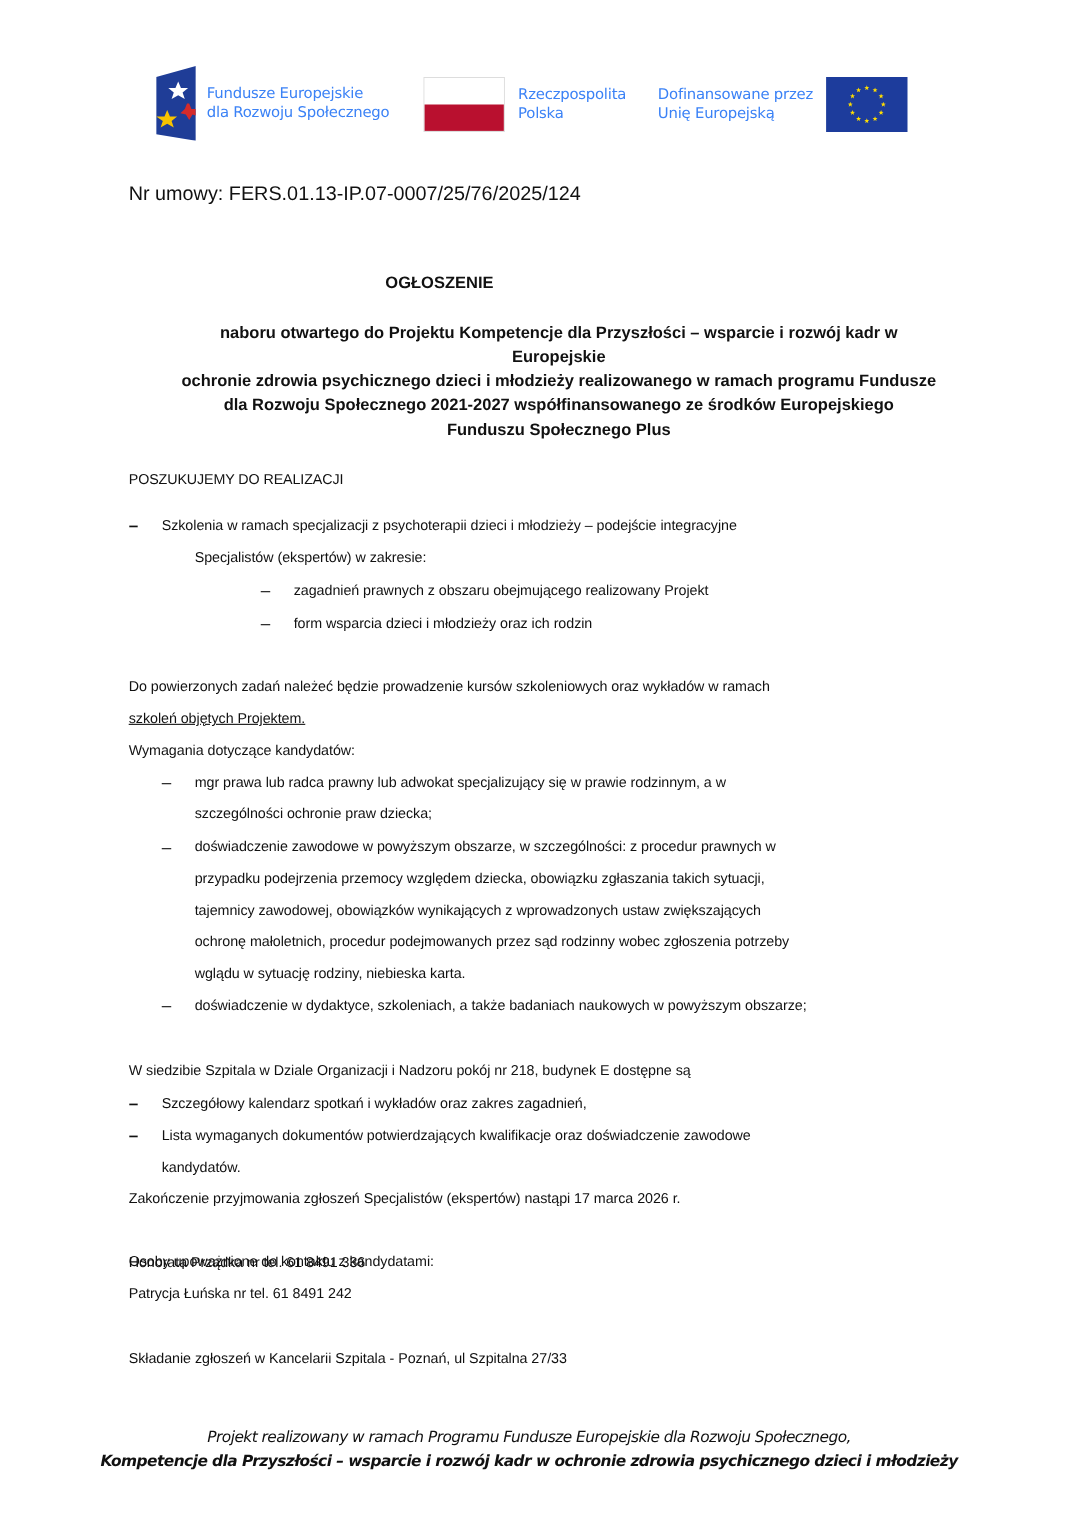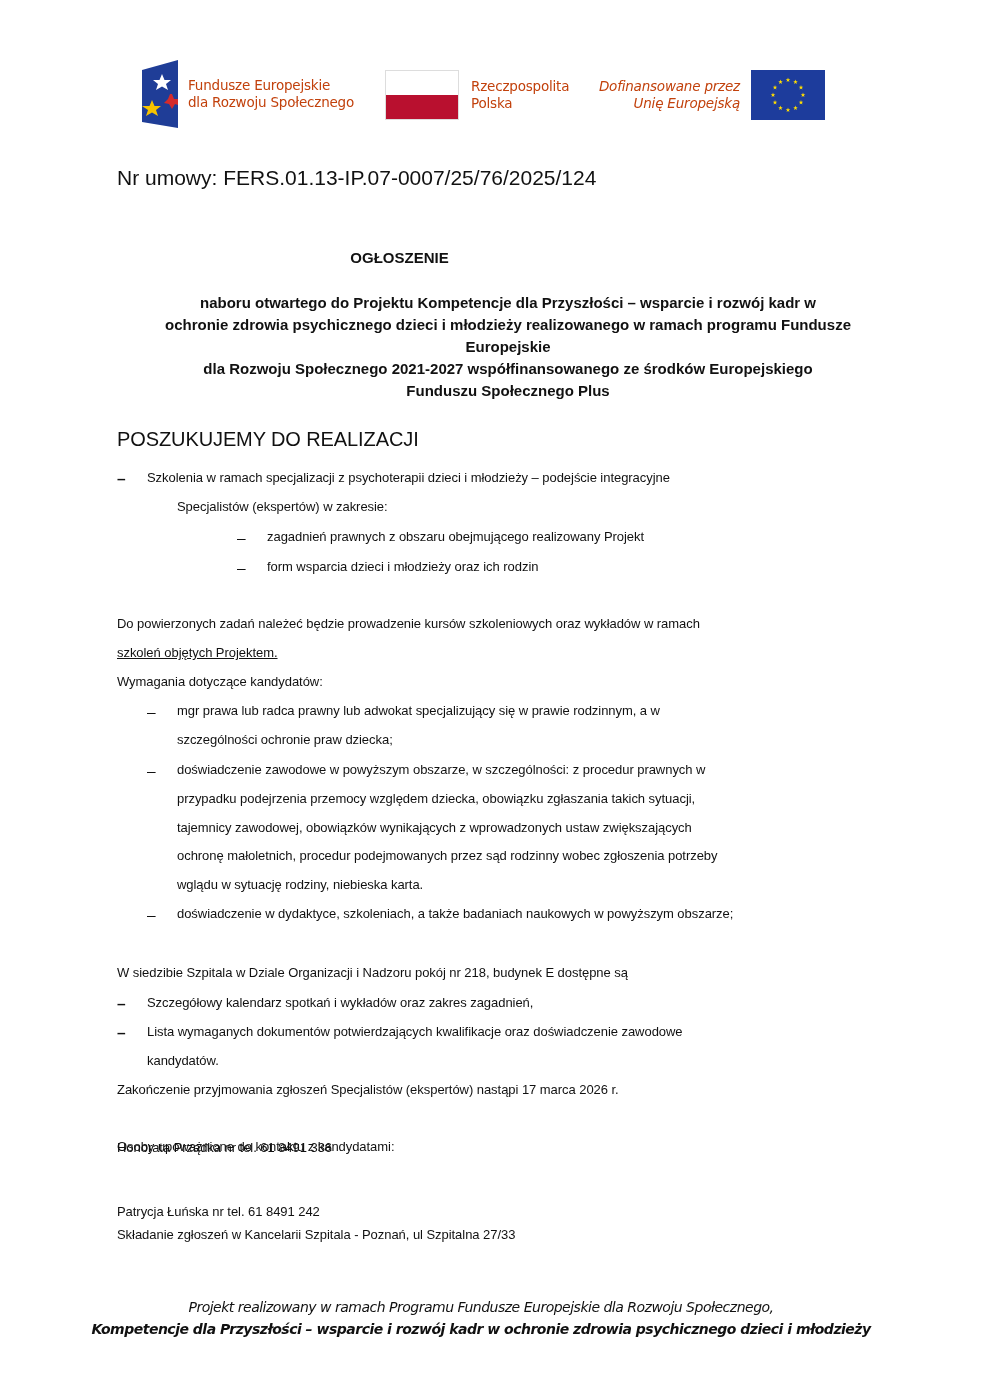--- a/index.html
+++ b/index.html
@@ -4,42 +4,42 @@
 <style>
   html, body { margin: 0; padding: 0; background: #ffffff; }
   body {
     width: 986px; height: 1381px; position: relative; overflow: hidden;
     font-family: "Liberation Sans", sans-serif; color: #111111;
   }
   .logos { position: absolute; top: 60px; left: 142px; width: 690px; height: 70px; }
   .logo-fe { position: absolute; left: 0; top: 0; height: 68px; display: flex; align-items: center; }
   .logo-fe svg { display: block; }
   .logo-text {
-    font-family: "DejaVu Sans", sans-serif; font-size: 13.5px; line-height: 17px; color: #c2410c;
+    font-family: "DejaVu Sans", sans-serif; font-size: 13.5px; line-height: 17px; color: #3b82f6;
     letter-spacing: -0.2px;
   }
   .fe-text { position: absolute; left: 46px; top: 17px; }
   .pl-flag { position: absolute; left: 243px; top: 10px; width: 74px; height: 50px; border: 1px solid #ddd; box-sizing: border-box; }
   .pl-flag .w { height: 50%; background: #ffffff; }
   .pl-flag .r { height: 50%; background: #b9102f; }
   .pl-text { position: absolute; left: 329px; top: 18px; }
-  .eu-text { position: absolute; left: 456px; top: 18px; text-align: right; width: 142px; font-style: italic; }
+  .eu-text { position: absolute; left: 456px; top: 18px; width: 142px; }
   .eu-flag { position: absolute; left: 609px; top: 10px; width: 74px; height: 50px; background: #1d3c9c; }
   .eu-flag svg { display: block; }
 
-  .contract { position: absolute; left: 117px; top: 166px; font-size: 21px; }
+  .contract { position: absolute; left: 117px; top: 166px; font-size: 18px; }
 
   .title { position: absolute; left: 0; width: 799px; top: 249px; text-align: center; font-weight: bold; font-size: 15px; }
   .subtitle {
     position: absolute; left: 118px; width: 780px; top: 292px; text-align: center;
     font-weight: bold; font-size: 15px; line-height: 22px;
   }
   .subtitle div { white-space: nowrap; }
 
-  .section { position: absolute; left: 117px; top: 428px; font-size: 20px; letter-spacing: -0.1px; }
+  .section { position: absolute; left: 117px; top: 428px; font-size: 13px; letter-spacing: -0.1px; }
 
   .txt { position: absolute; font-size: 13px; white-space: nowrap; letter-spacing: -0.05px; }
   .dash { position: absolute; font-size: 15.5px; }
   .dash.bold { font-weight: bold; }
 
   .footer { position: absolute; left: 0; width: 962px; top: 1296px; text-align: center;
     font-family: "DejaVu Sans", sans-serif; font-style: italic; font-size: 14px; line-height: 22px; letter-spacing: -0.5px; }
   .footer .b { font-weight: bold; }
 </style>
 </head>
@@ -90,22 +90,22 @@
         <polygon points="29.50,9.61 30.09,11.20 31.78,11.27 30.45,12.32 30.91,13.95 29.50,13.01 28.09,13.95 28.55,12.32 27.22,11.27 28.91,11.20" fill="#ffdd00"></polygon>
       </svg>
   </div>
 </div>
 
 <div class="contract">Nr umowy: FERS.01.13-IP.07-0007/25/76/2025/124</div>
 
 <div class="title">OGŁOSZENIE</div>
 <div class="subtitle">
   <div>naboru otwartego do Projektu Kompetencje dla Przyszłości – wsparcie i rozwój kadr w</div>
+  <div>Europejskie</div>
   <div>ochronie zdrowia psychicznego dzieci i młodzieży realizowanego w ramach programu Fundusze</div>
-  <div>Europejskie</div>
   <div>dla Rozwoju Społecznego 2021-2027 współfinansowanego ze środków Europejskiego</div>
   <div>Funduszu Społecznego Plus</div>
 </div>
 
 <div class="section">POSZUKUJEMY DO REALIZACJI</div>
 
 <span class="dash bold" style="left:117px; top:470px;">–</span>
 <div class="txt" style="left:147px; top:470px;">Szkolenia w ramach specjalizacji z psychoterapii dzieci i młodzieży – podejście integracyjne</div>
 <div class="txt" style="left:177px; top:499px;">Specjalistów (ekspertów) w zakresie:</div>
 <span class="dash" style="left:237px; top:529px;">–</span>
@@ -134,20 +134,20 @@
 <div class="txt" style="left:117px; top:965px;">W siedzibie Szpitala w Dziale Organizacji i Nadzoru pokój nr 218, budynek E dostępne są</div>
 <span class="dash bold" style="left:117px; top:995px;">–</span>
 <div class="txt" style="left:147px; top:995px;">Szczegółowy kalendarz spotkań i wykładów oraz zakres zagadnień,</div>
 <span class="dash bold" style="left:117px; top:1024px;">–</span>
 <div class="txt" style="left:147px; top:1024px;">Lista wymaganych dokumentów potwierdzających kwalifikacje oraz doświadczenie zawodowe</div>
 <div class="txt" style="left:147px; top:1053px;">kandydatów.</div>
 
 <div class="txt" style="left:117px; top:1082px;">Zakończenie przyjmowania zgłoszeń Specjalistów (ekspertów) nastąpi 17 marca 2026 r.</div>
 
 <div class="txt" style="left:117px; top:1139px;">Osoby upoważnione do kontaktu z kandydatami:</div>
-<div class="txt" style="left:117px; top:1168px;margin-top:36px;">Patrycja Łuńska nr tel. 61 8491 242</div>
+<div class="txt" style="left:117px; top:1168px;">Patrycja Łuńska nr tel. 61 8491 242</div>
 <div class="txt" style="left:117px; top:1140px;">Honorata Prządka nr tel. 61 8491 336</div>
 <div class="txt" style="left:117px; top:1227px;">Składanie zgłoszeń  w Kancelarii Szpitala - Poznań, ul Szpitalna 27/33</div>
 
 <div class="footer">
   <div>Projekt realizowany w ramach Programu Fundusze Europejskie dla Rozwoju Społecznego,</div>
   <div class="b">Kompetencje dla Przyszłości – wsparcie i rozwój kadr w ochronie zdrowia psychicznego dzieci i młodzieży</div>
 </div>
 
 </body></html>

